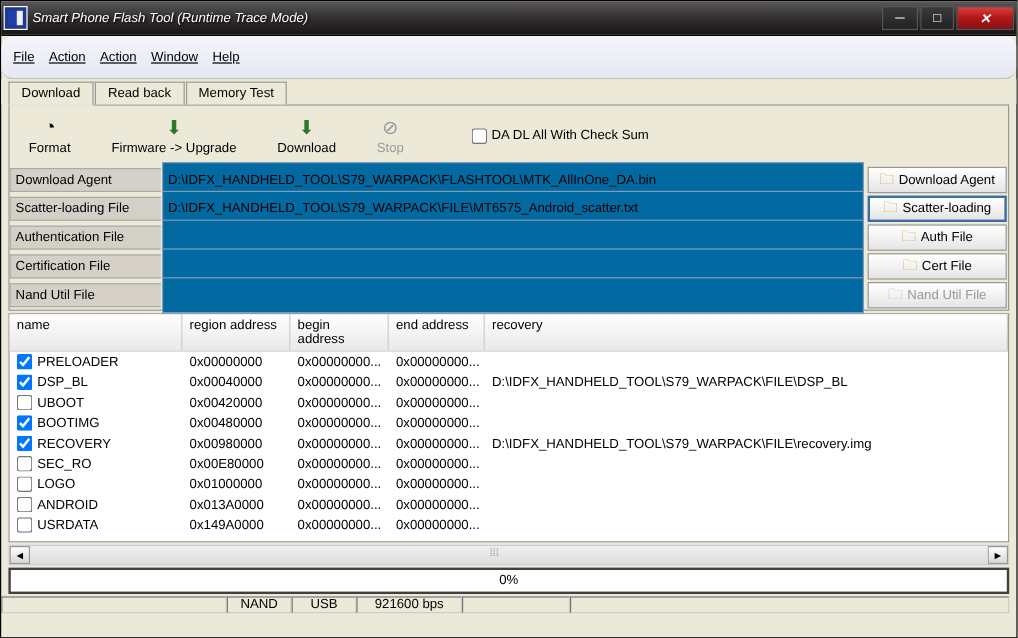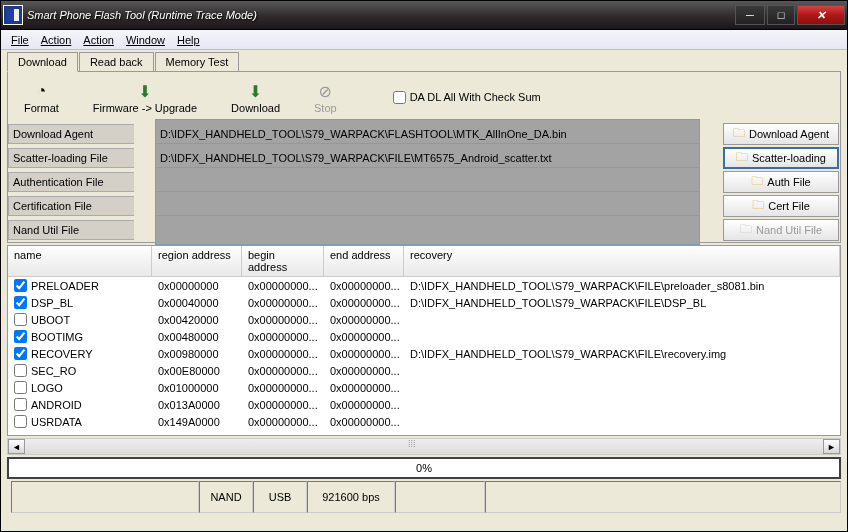--- a/index.html
+++ b/index.html
@@ -6,35 +6,35 @@
 body { background: #2a2a2a; width: 848px; height: 532px; overflow: hidden; }
 .window { width: 848px; height: 532px; border: 1px solid #000; background: #ece9d8; }
 .titlebar { height: 29px; background: linear-gradient(to bottom, #595858 0%, #332f30 50%, #1a1617 100%); display: flex; align-items: center; padding: 0 2px; border-bottom: 1px solid #000; font-style: italic; }
 .titlebar-icon { width: 20px; height: 20px; background: #1e3a8a; border: 1px solid #fff; margin-right: 4px; display: inline-block; position: relative; }
 .titlebar-icon::after { content: ''; position: absolute; left: 3px; top: 3px; width: 7px; height: 12px; background: #1e40af; border-right: 5px solid #f0f0f0; }
 .titlebar-text { color: #fff; flex: 1; text-shadow: 1px 1px 2px #000; }
 .titlebar-buttons { display: flex; gap: 2px; }
 .tb-btn { width: 30px; height: 20px; border: 1px solid #555; background: linear-gradient(to bottom, #3a3a3a, #222); color: #fff; display: flex; align-items: center; justify-content: center; font-weight: bold; cursor: pointer; }
 .tb-btn.close { width: 48px; background: linear-gradient(to bottom, #d94040, #b01818 50%, #8a1010); }
 .tb-btn.max { width: 28px; }
-.menubar { height: 20px; background: linear-gradient(to bottom, #f4f6fb, #e5e8f2); display: flex; align-items: center; padding: 0 4px; border-bottom: 1px solid #c0c0c0; }
+.menubar { height: 36px; background: linear-gradient(to bottom, #f4f6fb, #e5e8f2); display: flex; align-items: center; padding: 0 4px; border-bottom: 1px solid #c0c0c0; border-radius: 10px; }
 .menu-item { padding: 2px 6px; text-decoration: underline; cursor: pointer; }
 .tabbar { display: flex; padding: 2px 6px 0 6px; background: #ece9d8; }
 .tab { padding: 3px 10px; border: 1px solid #999; border-bottom: none; background: #ece9d8; margin-right: 1px; cursor: pointer; position: relative; }
 .tab.active { background: #ece9d8; z-index: 2; border-bottom: 1px solid #ece9d8; margin-bottom: -1px; }
 .tab-content { border: 1px solid #999; margin: 0 6px; background: #ece9d8; }
 .toolbar { display: flex; align-items: center; padding: 6px 8px; gap: 18px; }
 .tool-btn { display: flex; flex-direction: column; align-items: center; cursor: pointer; padding: 2px 8px; }
 .tool-icon { width: 22px; height: 22px; display: flex; align-items: center; justify-content: center; font-size: 16px; }
 .tool-btn.disabled { color: #999; }
 .checkbox-row { display: flex; align-items: center; margin-left: 30px; }
 .checkbox-row input { margin-right: 4px; }
-.form-row { display: flex; align-items: center; height: 24px; gap: 20px; }
+.form-row { display: flex; align-items: center; height: 24px; }
 .form-label { width: 126px; padding: 3px 4px; background: #d4d0c8; border: 1px solid #aaa; border-right: none; }
-.form-input { flex: 1; height: 22px; border: 1px solid #7f9db9; background: #a3a3a3; padding: 14px 4px; margin: 1px; }
+.form-input { flex: 1; height: 22px; border: 1px solid #7f9db9; background: #0369a1; padding: 14px 4px; margin: 1px; }
 .form-btn { width: 116px; height: 22px; border: 1px solid #999; background: linear-gradient(to bottom, #fff, #e5e5e5); margin: 1px 1px 1px 2px; cursor: pointer; display: flex; align-items: center; justify-content: center; gap: 4px; }
 .form-btn.selected { border: 2px solid #3a6ea5; }
 .form-btn.disabled { color: #999; }
 .folder-icon { color: #d4a017; font-size: 12px; }
 .table-wrap { margin: 2px 6px 0 6px; border: 1px solid #999; background: #fff; }
 .table-header { display: flex; background: linear-gradient(to bottom, #fefefe, #e9e9e9); border-bottom: 1px solid #ccc; }
 .th { padding: 3px 6px; border-right: 1px solid #ccc; }
 .th.name { width: 144px; }
 .th.region { width: 90px; }
 .th.begin { width: 82px; }
@@ -46,21 +46,21 @@
 .td.name { width: 144px; display: flex; align-items: center; }
 .td.name input { margin-right: 4px; }
 .td.region { width: 90px; }
 .td.begin { width: 82px; }
 .td.end { width: 80px; }
 .td.loc { flex: 1; }
 .scrollbar-h { height: 17px; background: #f0f0f0; border: 1px solid #ccc; margin: 2px 6px; display: flex; align-items: center; }
 .scroll-arrow { width: 17px; height: 15px; background: linear-gradient(to bottom, #fefefe, #d8d8d8); border: 1px solid #999; display: flex; align-items: center; justify-content: center; font-size: 9px; cursor: pointer; }
 .scroll-track { flex: 1; height: 15px; background: linear-gradient(to bottom,#eee,#ddd); position:relative;}
 .progress-wrap { margin: 2px 6px; border: 2px solid #404040; height: 22px; display: flex; align-items: center; justify-content: center; background: #fff; }
-.statusbar { display: flex; margin: 2px 6px 4px 10px; height: 32px; }
+.statusbar { display: flex; margin: 2px 6px 4px 0; height: 14px; }
 .status-cell { border: 1px inset #ccc; background: #ece9d8; display: flex; align-items: center; justify-content: center; padding: 0 4px; }
 </style>
 </head>
 <body>
 
 <div class="window">
   <div class="titlebar">
     <span class="titlebar-icon"></span>
     <span class="titlebar-text">Smart Phone Flash Tool (Runtime Trace Mode)</span>
     <div class="titlebar-buttons">
@@ -160,21 +160,20 @@
     </div>
     <div class="table-body" id="tbody">
         <div class="tr">
           <div class="td name">
             <input type="checkbox" checked="" style=""> 
             <span>PRELOADER</span>
           </div>
           <div class="td region">0x00000000</div>
           <div class="td begin">0x00000000...</div>
           <div class="td end">0x00000000...</div>
-          <div class="td loc">D:\IDFX_HANDHELD_TOOL\S79_WARPACK\FILE\preloader_s8081.bin</div>
         </div>
         <div class="tr">
           <div class="td name">
             <input type="checkbox" checked="" style=""> 
             <span>DSP_BL</span>
           </div>
           <div class="td region">0x00040000</div>
           <div class="td begin">0x00000000...</div>
           <div class="td end">0x00000000...</div>
           <div class="td loc">D:\IDFX_HANDHELD_TOOL\S79_WARPACK\FILE\DSP_BL</div>

